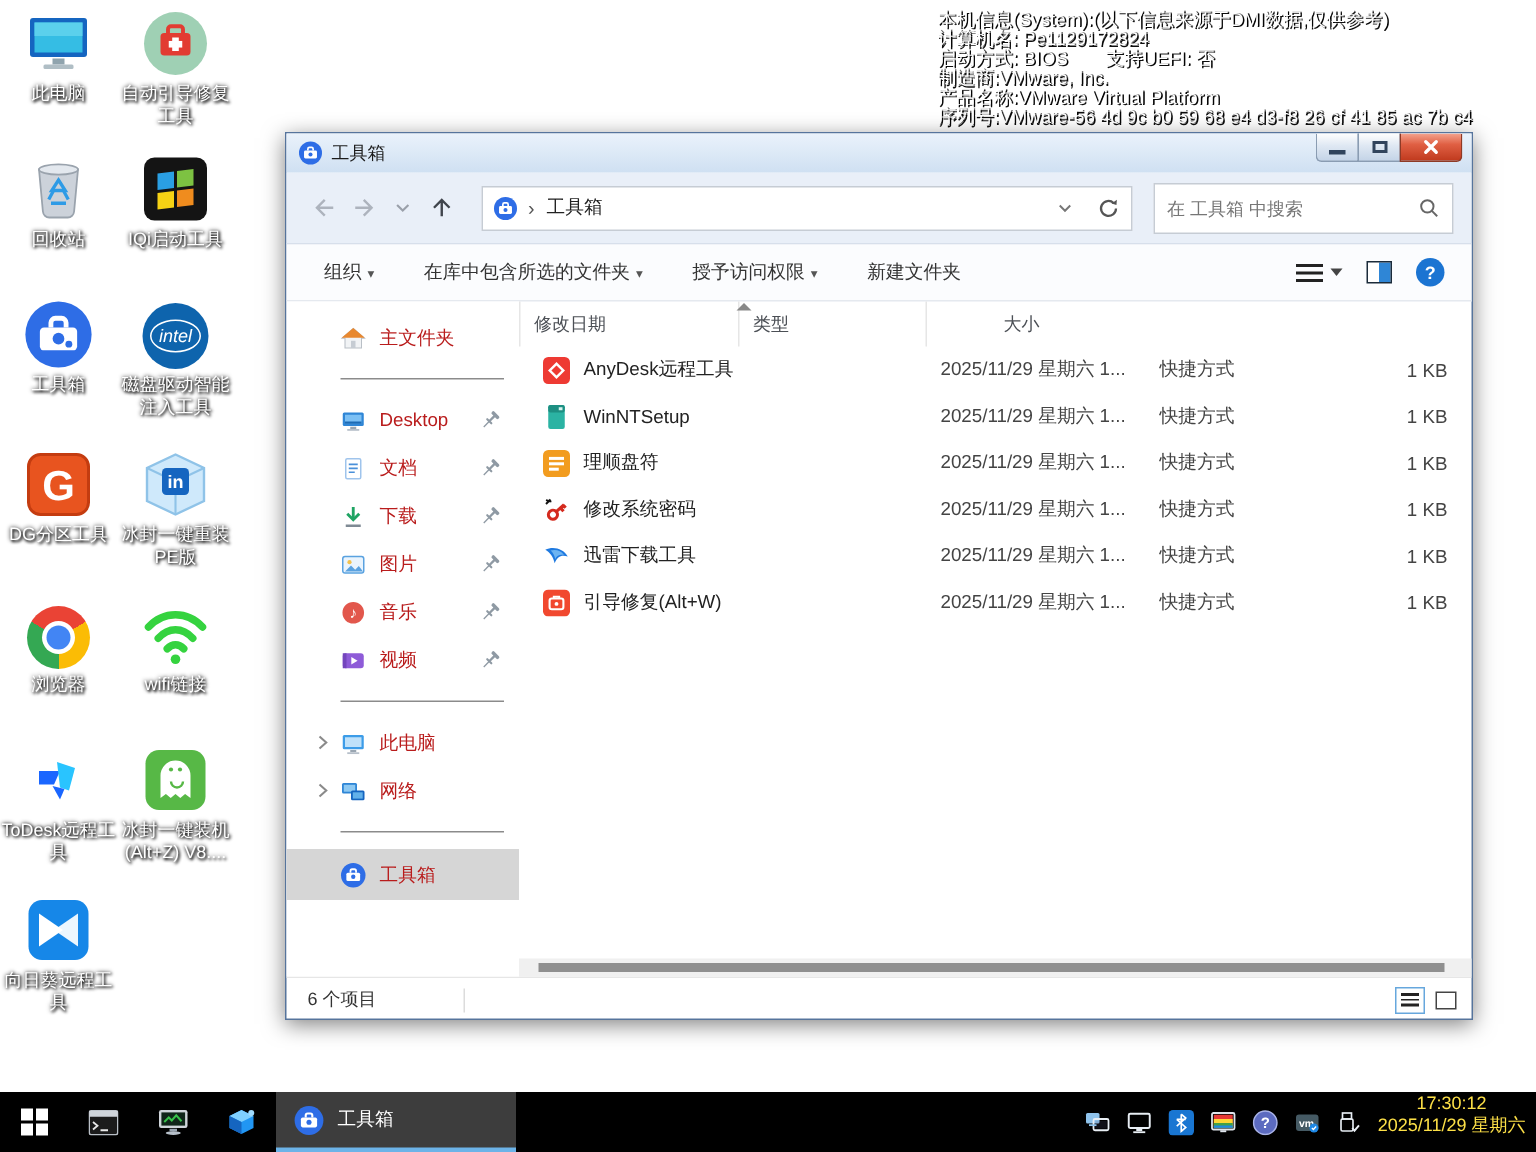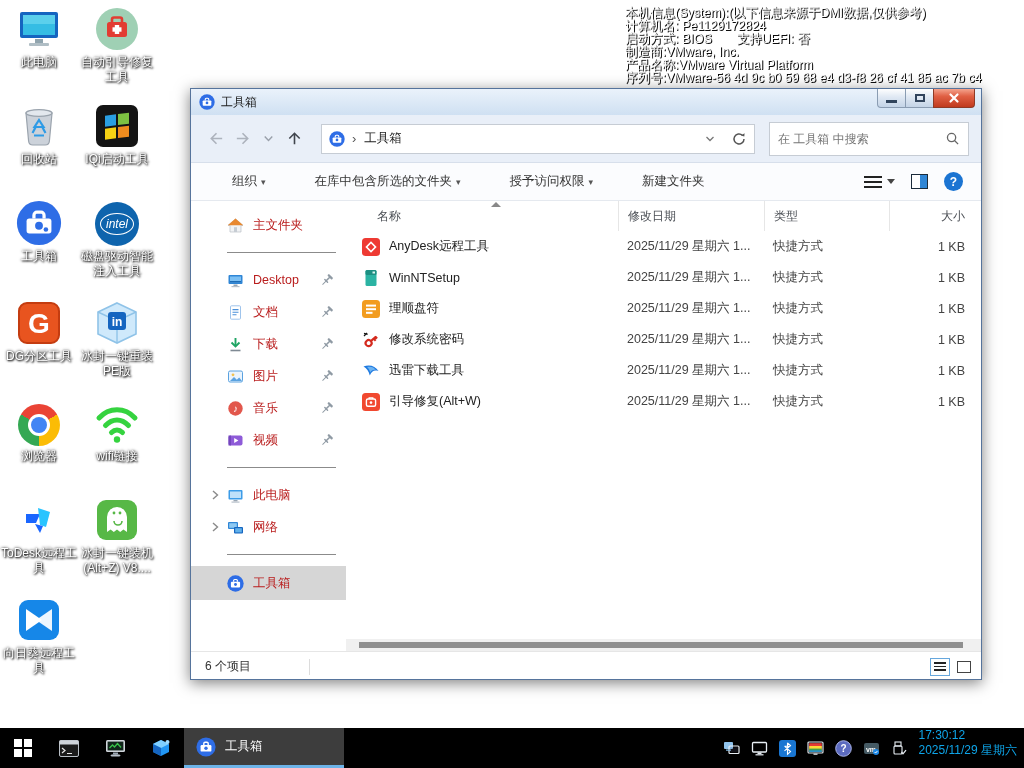--- a/index.html
+++ b/index.html
@@ -42,21 +42,21 @@
   .navarrow { width:26px; height:26px; display:flex; align-items:center; justify-content:center; }
   .navarrow svg { width:17px; height:17px; }
   #addrbar { flex:1; height:30px; background:#fff; border:1px solid #c6ccd4; margin-left:14px; display:flex; align-items:center; padding:0 7px; }
   #addrbar .crumbtxt { font-size:12.5px; color:#222; margin-left:8px; }
   .crumbchev { color:#555; font-size:13px; margin-left:7px; }
   #searchbox { width:200px; height:30px; background:#fff; border:1px solid #c6ccd4; margin-left:14px; display:flex; align-items:center; padding:16px 8px; }
   #searchbox input { flex:1; border:none; outline:none; font-size:12px; color:#333; font-family:inherit; background:transparent; }
   #searchbox input::placeholder { color:#767676; }
 
   #cmdbar { height:38px; background:#fbfcfe; border-bottom:1px solid #e5e9ef; display:flex; align-items:center; padding:0 18px 0 25px; }
-  .cmditem { font-size:12.5px; color:#333; margin-right:33px; white-space:nowrap; cursor:default;margin-left:16px; }
+  .cmditem { font-size:12.5px; color:#333; margin-right:33px; white-space:nowrap; cursor:default; }
   .cmditem .dd { font-size:9px; color:#555; margin-left:4px; }
   #cmdright { margin-left:auto; display:flex; align-items:center; gap:16px; }
   .hamb { width:18px; height:12px; border-top:2px solid #222; border-bottom:2px solid #222; position:relative; }
   .hamb::after { content:""; position:absolute; left:0; top:3px; width:100%; height:2px; background:#222; }
   .ddcaret { width:0; height:0; border-left:4px solid transparent; border-right:4px solid transparent; border-top:5px solid #444; }
   .previcon { width:17px; height:15px; border:1.6px solid #1b2b3a; background:linear-gradient(90deg,#fff 50%,#2f86d6 50%); }
   .helpicon { width:19px; height:19px; border-radius:50%; background:#1b74d2; color:#fff; font-size:12px; font-weight:bold;
               display:flex; align-items:center; justify-content:center; }
 
   #winbody { height:450px; display:flex; }
@@ -97,21 +97,21 @@
   
   #taskbar { position:absolute; left:0; bottom:0; width:1024px; height:40px; background:#000; display:flex; align-items:stretch; }
   .tbslot { width:46px; display:flex; align-items:center; justify-content:center; }
   .startlogo { width:18px; height:18px; display:grid; grid-template-columns:8px 8px; grid-template-rows:8px 8px; gap:2px; }
   .startlogo i { background:#fff; display:block; }
   #taskbtn { width:160px; background:#3d3d3d; border-bottom:3px solid #6cb3e8; display:flex; align-items:center; padding:0 12px; gap:9px; }
   #taskbtn .tlabel { color:#fff; font-size:12.5px; }
   #tray { margin-left:auto; display:flex; align-items:center; gap:11px; padding-right:10px; }
   .trayicon { width:17px; height:17px; display:flex; align-items:center; justify-content:center; }
   .trayicon svg { width:100%; height:100%; display:block; }
-  #clock { color:#0ea5e9; font-size:12px; line-height:15px; text-align:left; padding-right:7px; white-space:nowrap; }
+  #clock { color:#fde047; font-size:12px; line-height:15px; text-align:center; padding-right:7px; white-space:nowrap; }
 
   .mini { display:inline-flex; }
   .mini svg { width:100%; height:100%; display:block; }
 </style>
 </head>
 <body>
 
 <div id="sysinfo">
   <div>本机信息(System):(以下信息来源于DMI数据,仅供参考)</div>
   <div>计算机名: Pe1129172824</div>
@@ -537,21 +537,20 @@
               <circle cx="10" cy="11.2" r="1.7" fill="#2e6de6"></circle>
             </svg>
         </span>
         <span>工具箱</span>
       </div>
     </div>
 
     <div id="filepane">
       <div id="fhead">
         <span class="sortcaret"></span>
-        <span class="c-name">名称</span>
         <span class="c-date">修改日期</span>
         <span class="c-type">类型</span>
         <span class="c-size">大小</span>
       </div>
 
       <div class="frow">
         <span class="c-name">
             <span class="ficon">
               <svg viewBox="0 0 18 18">
                 <rect width="18" height="18" rx="3.5" fill="#ee3a33"></rect>

